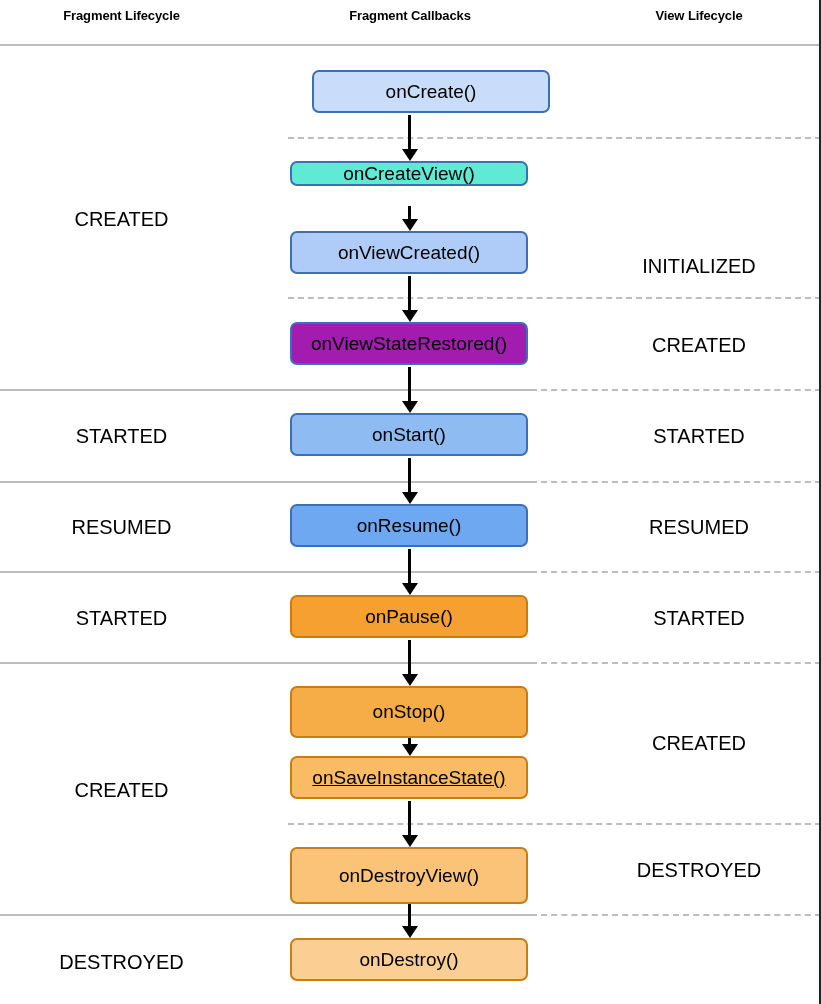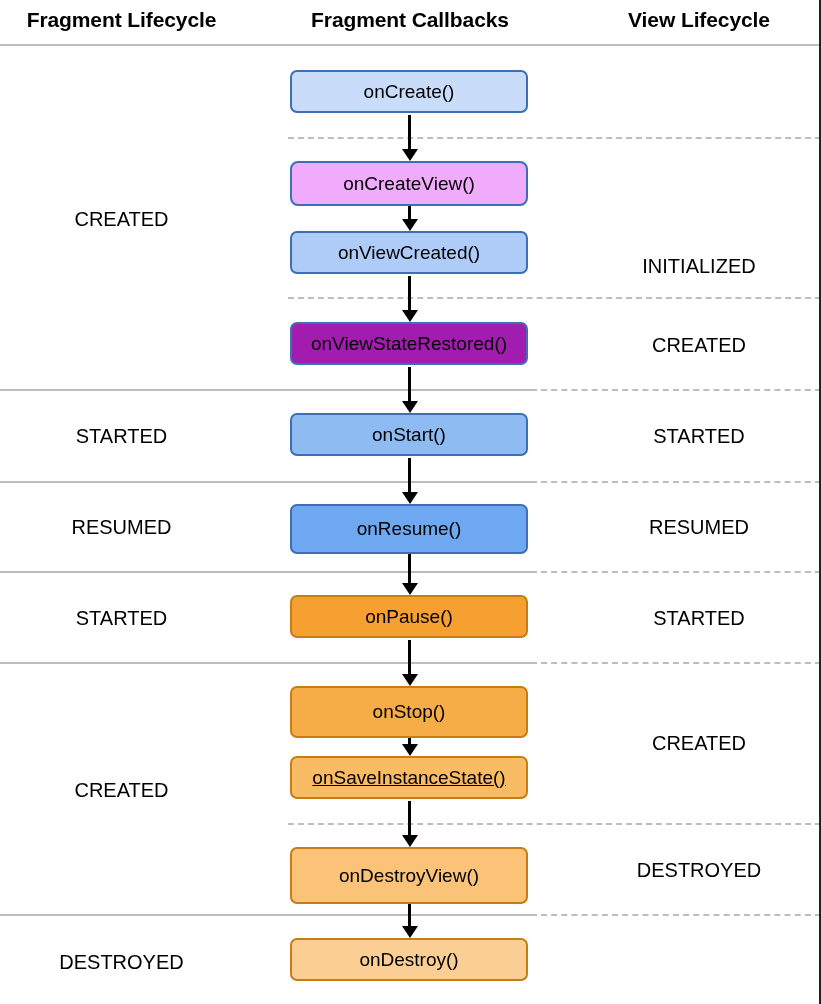--- a/index.html
+++ b/index.html
@@ -20,21 +20,21 @@
 
   
   .header-row {
     position: absolute;
     left: 0; top: 0;
     width: 821px; height: 45px;
   }
   .header-cell {
     position: absolute;
     top: 8px;
-    font-size: 21px;
+    font-size: 13px;
     font-weight: 700;
     letter-spacing: -0.1px;
     text-align: center;
     white-space: nowrap;
     color: #000;
   }
   .hc-left   { left: 0px;   width: 243px; }
   .hc-mid    { left: 243px; width: 334px; }
   .hc-right  { left: 577px; width: 244px; }
 
@@ -173,26 +173,26 @@
   <div id="right-layer">
       <div class="state-label state-right" style="top: 209px; margin-top: 47px;">INITIALIZED</div>
       <div class="state-label state-right" style="top: 335px;">CREATED</div>
       <div class="state-label state-right" style="top: 426px;">STARTED</div>
       <div class="state-label state-right" style="top: 517px;">RESUMED</div>
       <div class="state-label state-right" style="top: 608px;">STARTED</div>
       <div class="state-label state-right" style="top: 733px;">CREATED</div>
       <div class="state-label state-right" style="top: 860px;">DESTROYED</div>
     </div>
   <div id="boxes-layer">
-      <div class="cb-box" style="top: 70px; height: 43px; background: rgb(201, 221, 250); border-color: rgb(60, 111, 181);">onCreate()</div>
-      <div class="cb-box" style="top: 161px; height: 45px; background: #f0abfc; border-color: rgb(60, 111, 181); border-radius: 8px;">onCreateView()</div>
+      <div class="cb-box" style="top: 70px; height: 43px; background: rgb(201, 221, 250); border-color: rgb(60, 111, 181); margin-left: 22px;">onCreate()</div>
+      <div class="cb-box" style="top: 161px; height: 25px; background: #5eead4; border-color: rgb(60, 111, 181);">onCreateView()</div>
       <div class="cb-box" style="top: 231px; height: 43px; background: rgb(174, 204, 247); border-color: rgb(60, 111, 181);">onViewCreated()</div>
       <div class="cb-box" style="top: 322px; height: 43px; background: #a21caf; border-color: rgb(60, 111, 181);">onViewStateRestored()</div>
       <div class="cb-box" style="top: 413px; height: 43px; background: rgb(143, 187, 243); border-color: rgb(60, 111, 181);">onStart()</div>
-      <div class="cb-box" style="top: 504px; height: 50px; background: rgb(110, 168, 240); border-color: rgb(60, 111, 181);">onResume()</div>
+      <div class="cb-box" style="top: 504px; height: 43px; background: rgb(110, 168, 240); border-color: rgb(60, 111, 181);">onResume()</div>
       <div class="cb-box" style="top: 595px; height: 43px; background: rgb(245, 160, 48); border-color: rgb(201, 124, 18);">onPause()</div>
       <div class="cb-box" style="top: 686px; height: 52px; background: rgb(247, 173, 71); border-color: rgb(201, 124, 18);">onStop()</div>
       <div class="cb-box" style="top: 756px; height: 43px; background: rgb(249, 187, 99); border-color: rgb(201, 124, 18); text-decoration: underline;">onSaveInstanceState()</div>
       <div class="cb-box" style="top: 847px; height: 57px; background: rgb(250, 195, 120); border-color: rgb(201, 124, 18);">onDestroyView()</div>
       <div class="cb-box" style="top: 938px; height: 43px; background: rgb(251, 207, 147); border-color: rgb(201, 124, 18);">onDestroy()</div>
     </div>
 
   <div class="right-edge"></div>
 </div>
 

